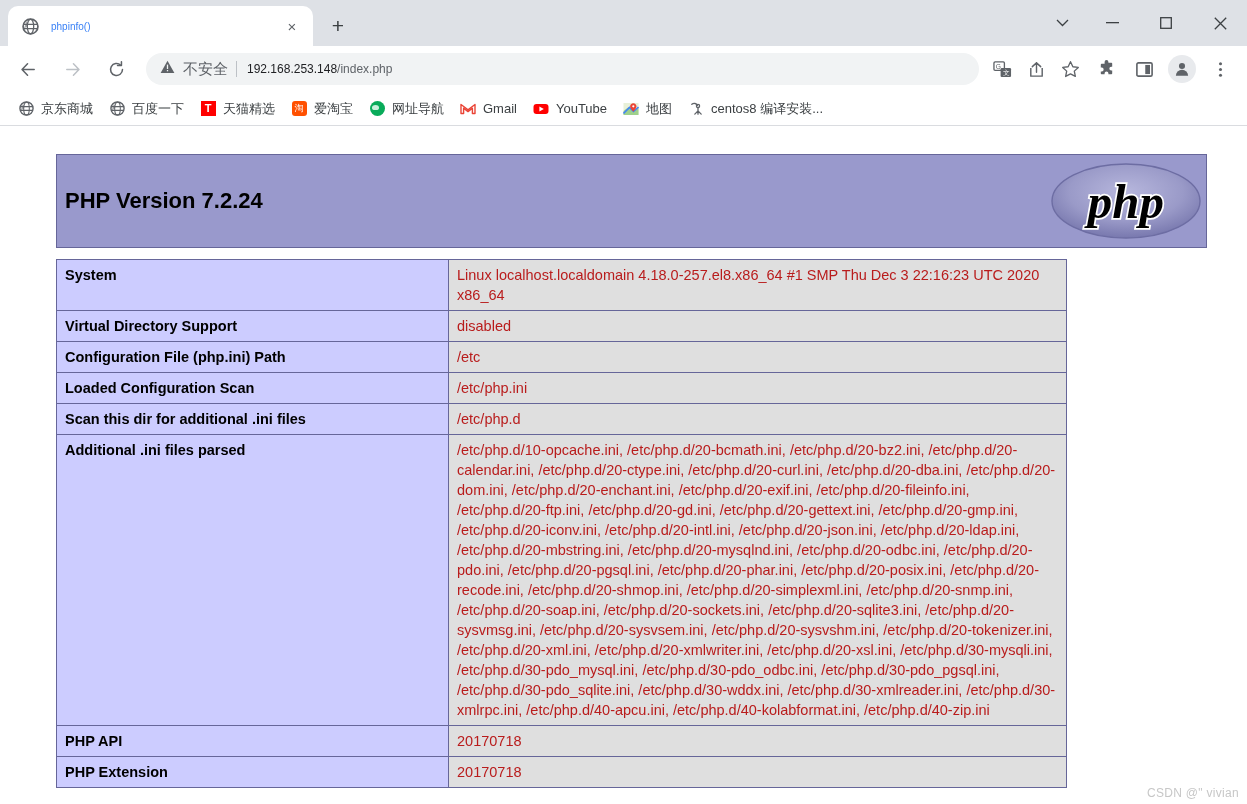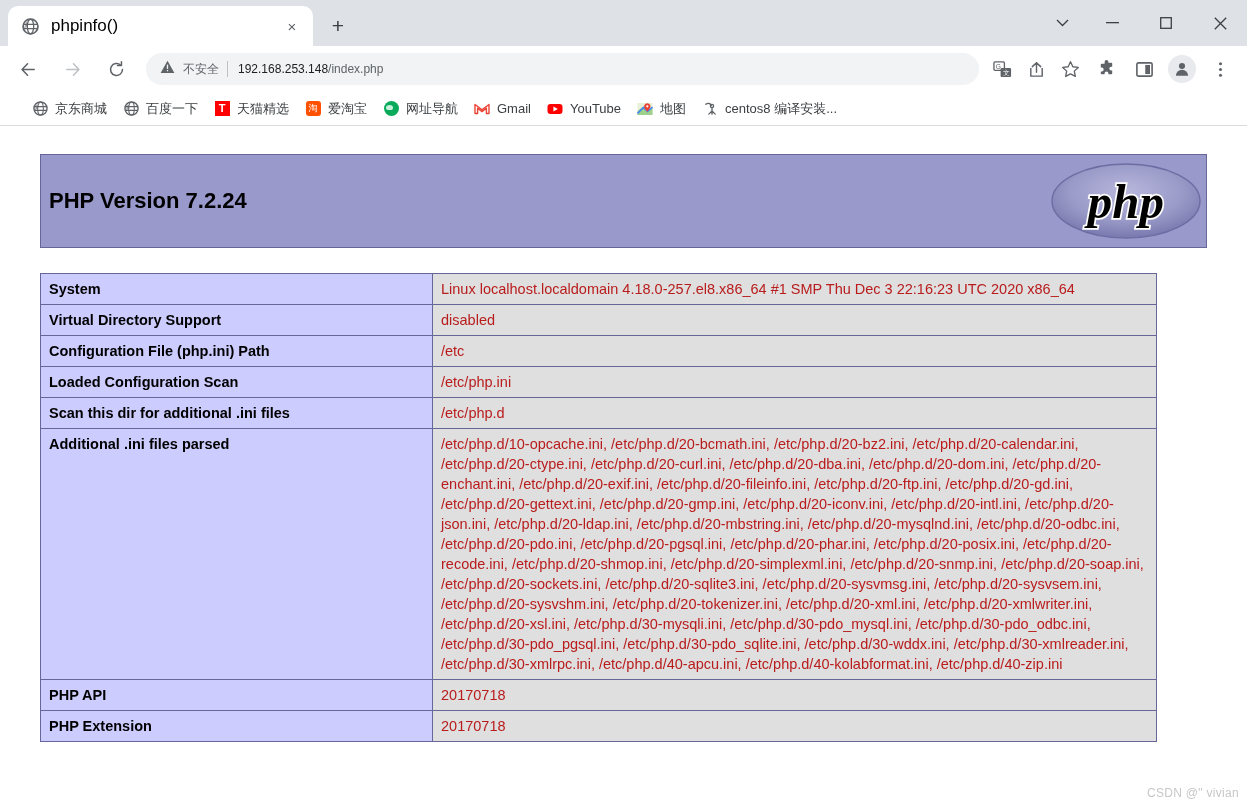--- a/index.html
+++ b/index.html
@@ -32,22 +32,22 @@
     padding: 0 10px 0 14px;
     position: relative;
   }
   .tab-favicon {
     width: 17px; height: 17px;
     flex: 0 0 17px;
     margin-right: 12px;
   }
   .tab-title {
     flex: 1 1 auto;
-    font-size: 17px;
-    color: #000000;
+    font-size: 10px;
+    color: #3b82f6;
     white-space: nowrap;
     overflow: hidden;
     text-overflow: ellipsis;
   }
   .tab-close {
     width: 22px; height: 22px;
     display: flex; align-items: center; justify-content: center;
     color: #5f6368;
     font-size: 15px;
     border-radius: 50%;
@@ -103,21 +103,21 @@
     padding: 0 14px;
     margin: 0 6px 0 8px;
     min-width: 0;
   }
   .warn-icon {
     flex: 0 0 16px;
     margin-right: 7px;
     color: #5f6368;
   }
   .warn-text {
-    font-size: 12px;
+    font-size: 15px;
     color: #5f6368;
     white-space: nowrap;
     margin-right: 8px;
   }
   .omni-sep {
     width: 1px; height: 16px;
     background: #bdc1c6;
     margin-right: 10px;
     flex: 0 0 1px;
   }
@@ -152,21 +152,21 @@
     display: flex; align-items: center; justify-content: center;
     margin: 0 5px;
     flex: 0 0 28px;
   }
 
   .bookmarks {
     height: 34px;
     background: #ffffff;
     display: flex;
     align-items: center;
-    padding: 0 24px;
+    padding: 0 10px;
     border-bottom: 1px solid #dadce0;
     overflow: hidden;
   }
   .bm {
     display: flex;
     align-items: center;
     height: 26px;
     padding: 0 8px;
     border-radius: 4px;
     white-space: nowrap;
@@ -221,21 +221,21 @@
   .viewport {
     position: absolute;
     left: 0;
     top: 128px;
     width: 1247px;
     height: 676px;
     background: #ffffff;
     overflow: hidden;
   }
   .page {
-    padding: 26px 40px 0 40px;
+    padding: 26px 40px 0 56px;
     width: 1247px;
   }
 
   .php-header {
     height: 94px;
     background: #9999cc;
     border: 1px solid #666699;
     display: flex;
     align-items: center;
     justify-content: space-between;
@@ -252,22 +252,22 @@
     position: absolute;
     right: 4px;
     top: 50%;
     transform: translateY(-50%);
     width: 152px;
     height: 78px;
   }
 
   table.infotable {
     border-collapse: collapse;
-    width: 1117px;
-    margin-top: 25px;
+    width: 1011px;
+    margin-top: 11px;
     table-layout: fixed;
   }
   table.infotable td {
     border: 1px solid #666699;
     padding: 5px 8px;
     font-size: 14.5px;
     vertical-align: top;
     line-height: 1.38;
   }
   td.e {

